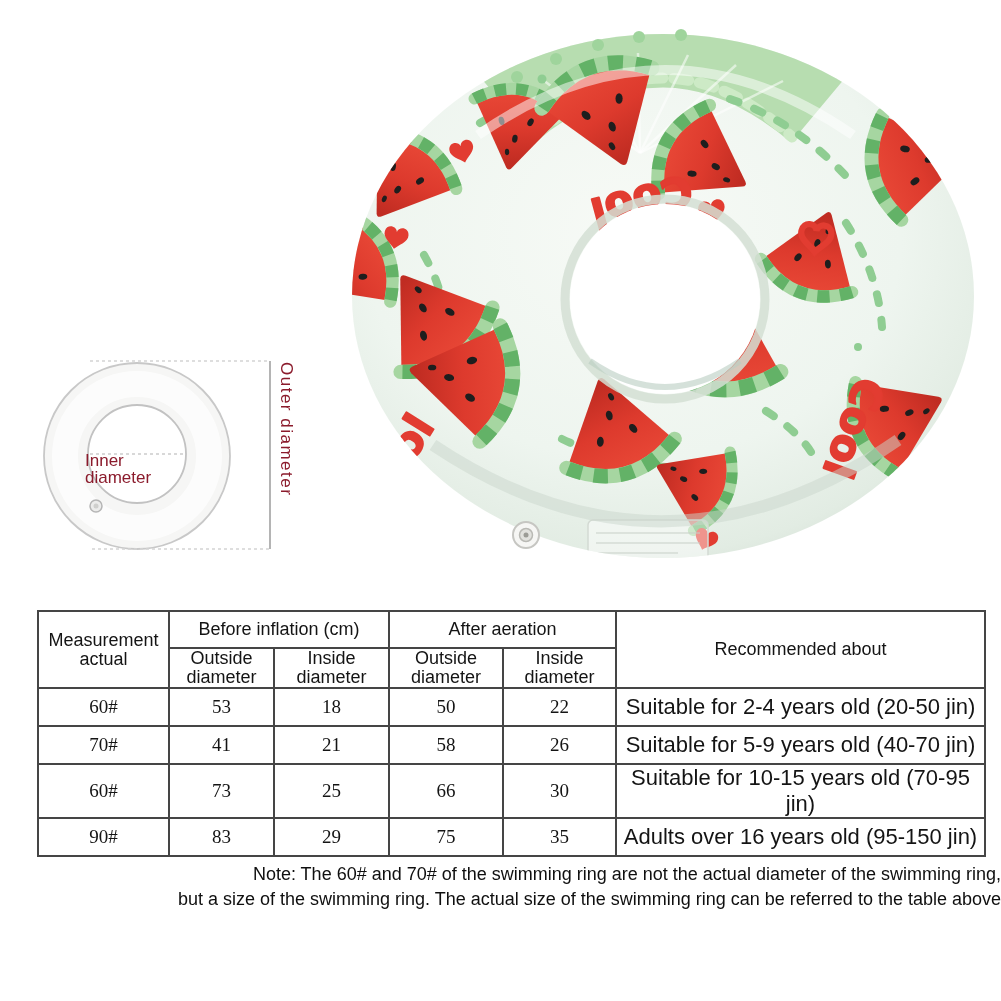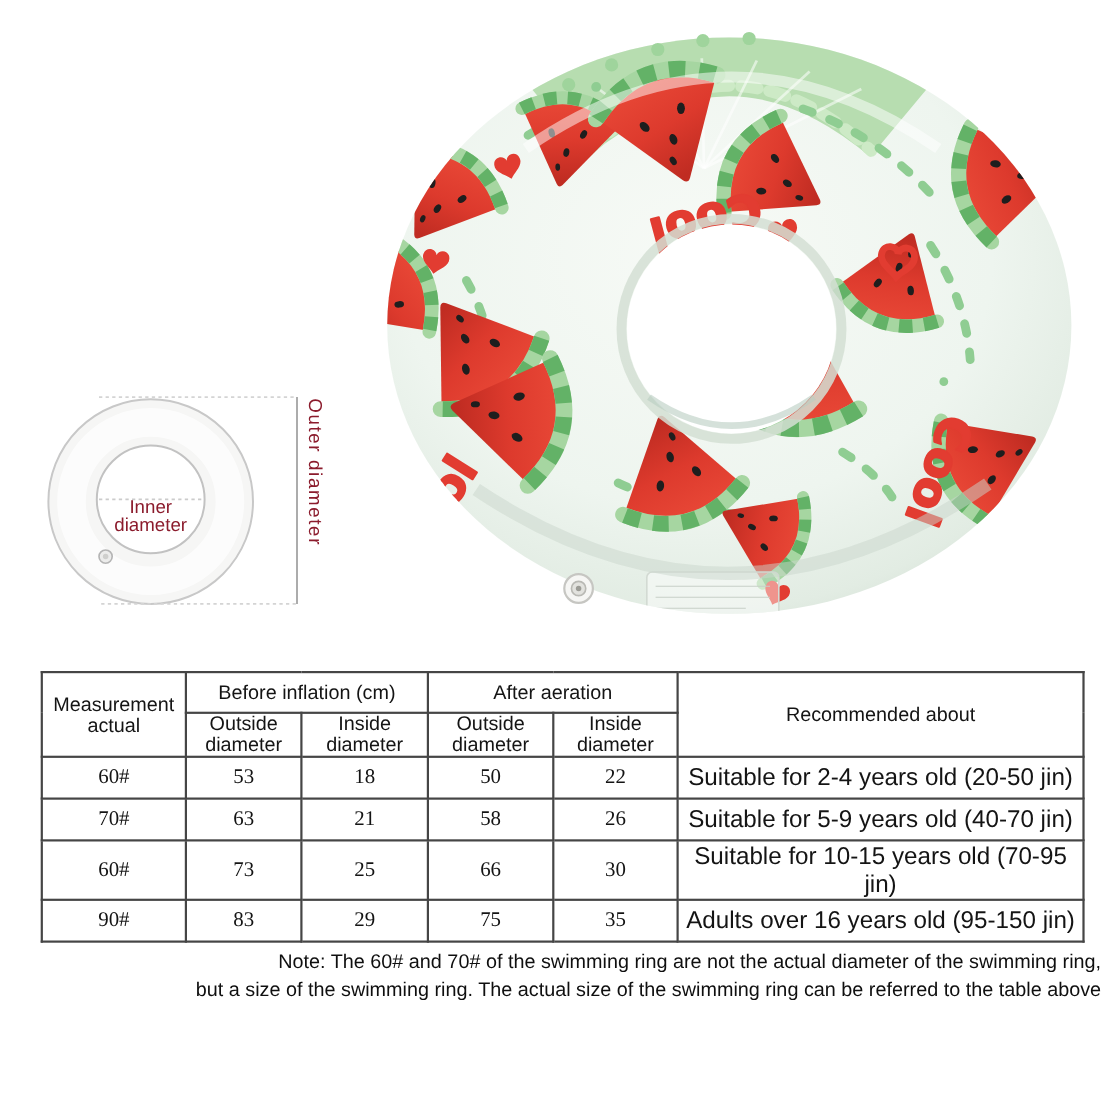--- a/index.html
+++ b/index.html
@@ -5,21 +5,21 @@
   html,body{margin:0;padding:0;background:#ffffff;}
   #stage{position:relative;width:1001px;height:1001px;background:#ffffff;overflow:hidden;
          font-family:"Liberation Sans",sans-serif;}
 
   
   #ring-photo{position:absolute;left:338px;top:15px;width:660px;height:585px;}
 
   
   #diagram{position:absolute;left:30px;top:340px;width:300px;height:235px;}
   #diagram .lbl{position:absolute;color:#8b1b2c;}
-  #inner-label{left:55px;top:112px;width:104px;text-align:center;
+  #inner-label{left:55px;top:112px;width:104px;text-align:left;
                font-size:17px;line-height:17px;}
   #outer-label{left:246px;top:22px;height:192px;writing-mode:vertical-rl;
                font-size:17px;letter-spacing:1.5px;display:flex;align-items:center;}
 
   
   #size-table{position:absolute;left:37px;top:610px;width:947px;border-collapse:collapse;
               table-layout:fixed;color:#141414;}
   #size-table td{border:2px solid #454545;text-align:center;vertical-align:middle;
                  padding:0;overflow:hidden;}
   #size-table tr.h1{height:37px;}
@@ -209,21 +209,21 @@
       <tr class="data">
         <td class="num">60#</td>
         <td class="num">53</td>
         <td class="num">18</td>
         <td class="num">50</td>
         <td class="num">22</td>
         <td class="weight">Suitable for 2-4 years old (20-50 jin)</td>
       </tr>
       <tr class="data">
         <td class="num">70#</td>
-        <td class="num">63</td>
+        <td class="num">41</td>
         <td class="num">21</td>
         <td class="num">58</td>
         <td class="num">26</td>
         <td class="weight">Suitable for 5-9 years old (40-70 jin)</td>
       </tr>
       <tr class="data">
         <td class="num">60#</td>
         <td class="num">73</td>
         <td class="num">25</td>
         <td class="num">66</td>

